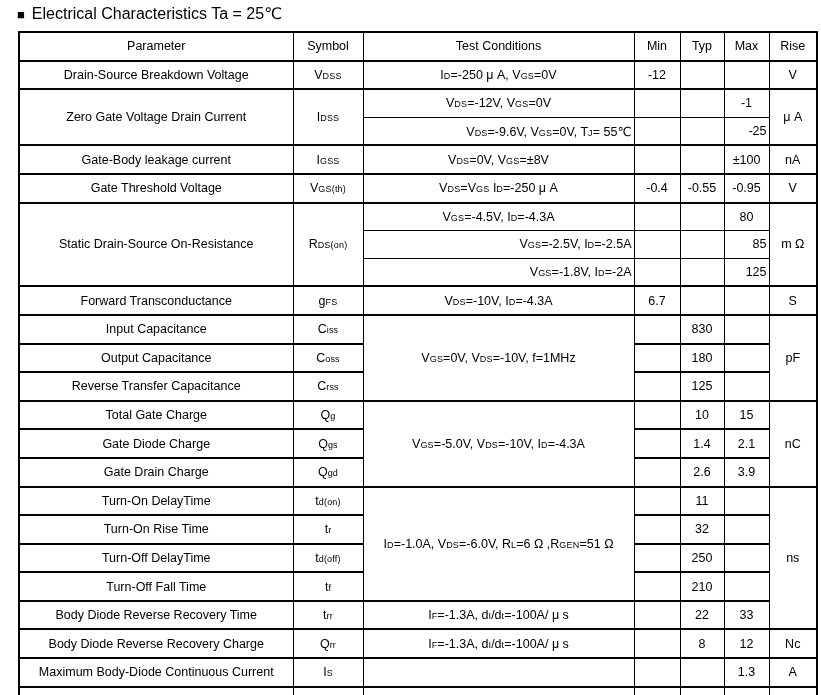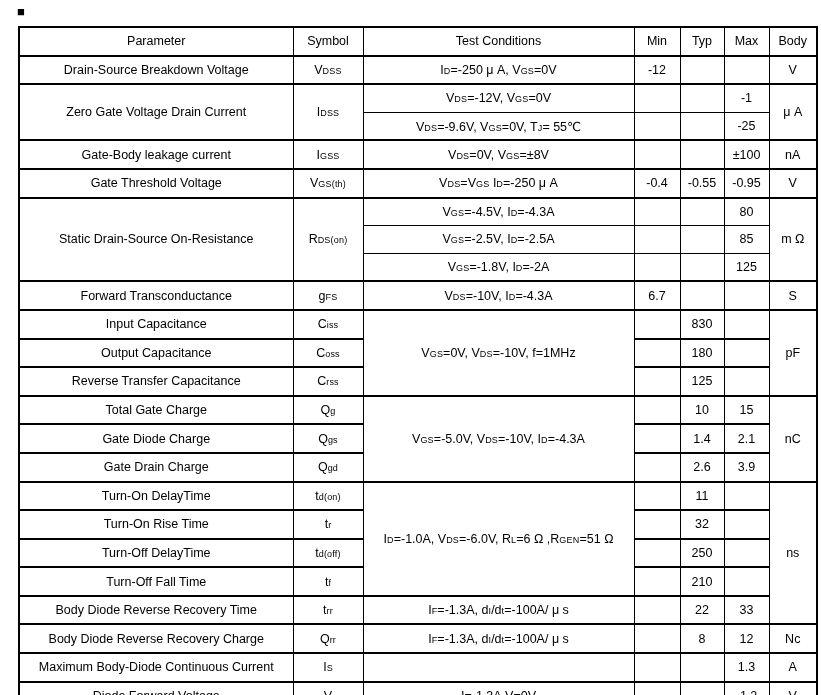--- a/index.html
+++ b/index.html
@@ -28,50 +28,51 @@
     border-top-width:2px;
     font-size:12.5px;
     font-weight:normal;
     height:26.6px;
     padding:0 2px;
     text-align:center;
     overflow:hidden;
     white-space:nowrap;
   }
   table.spec{border:2px solid #000;}
-  tr.thin td{border-top-width:1px;}
+  tr.thin td{border-top-width:1px;text-align:right;}
   td.l{text-align:left;padding-left:8px;}
   .sb{font-size:9px;letter-spacing:0.2px;}
 </style>
 </head>
 <body>
 
 <div class="page-title">
   <span class="bullet">■</span>
+  <span>Electrical Characteristics Ta = 25℃</span>
 </div>
 
 <table class="spec">
   <colgroup>
     <col style="width:274px">
       <col style="width:70px">
       <col style="width:271px">
     <col style="width:46px">
       <col style="width:44px">
       <col style="width:45px">
       <col style="width:48px">
   </colgroup>
   <tbody>
   <tr>
     <td>Parameter</td>
     <td>Symbol</td>
     <td>Test Conditions</td>
     <td>Min</td>
     <td>Typ</td>
     <td>Max</td>
-    <td>Body</td>
+    <td>Rise</td>
   </tr>
 
   <tr>
     <td class="l">Drain-Source Breakdown Voltage</td>
     <td><span>V</span><span class="sb">DSS</span></td>
     <td class="l"><span>I</span><span class="sb">D</span><span>=-250 μ A, V</span><span class="sb">GS</span><span>=0V</span></td>
     <td>-12</td>
     <td></td>
     <td></td>
     <td>V</td>

